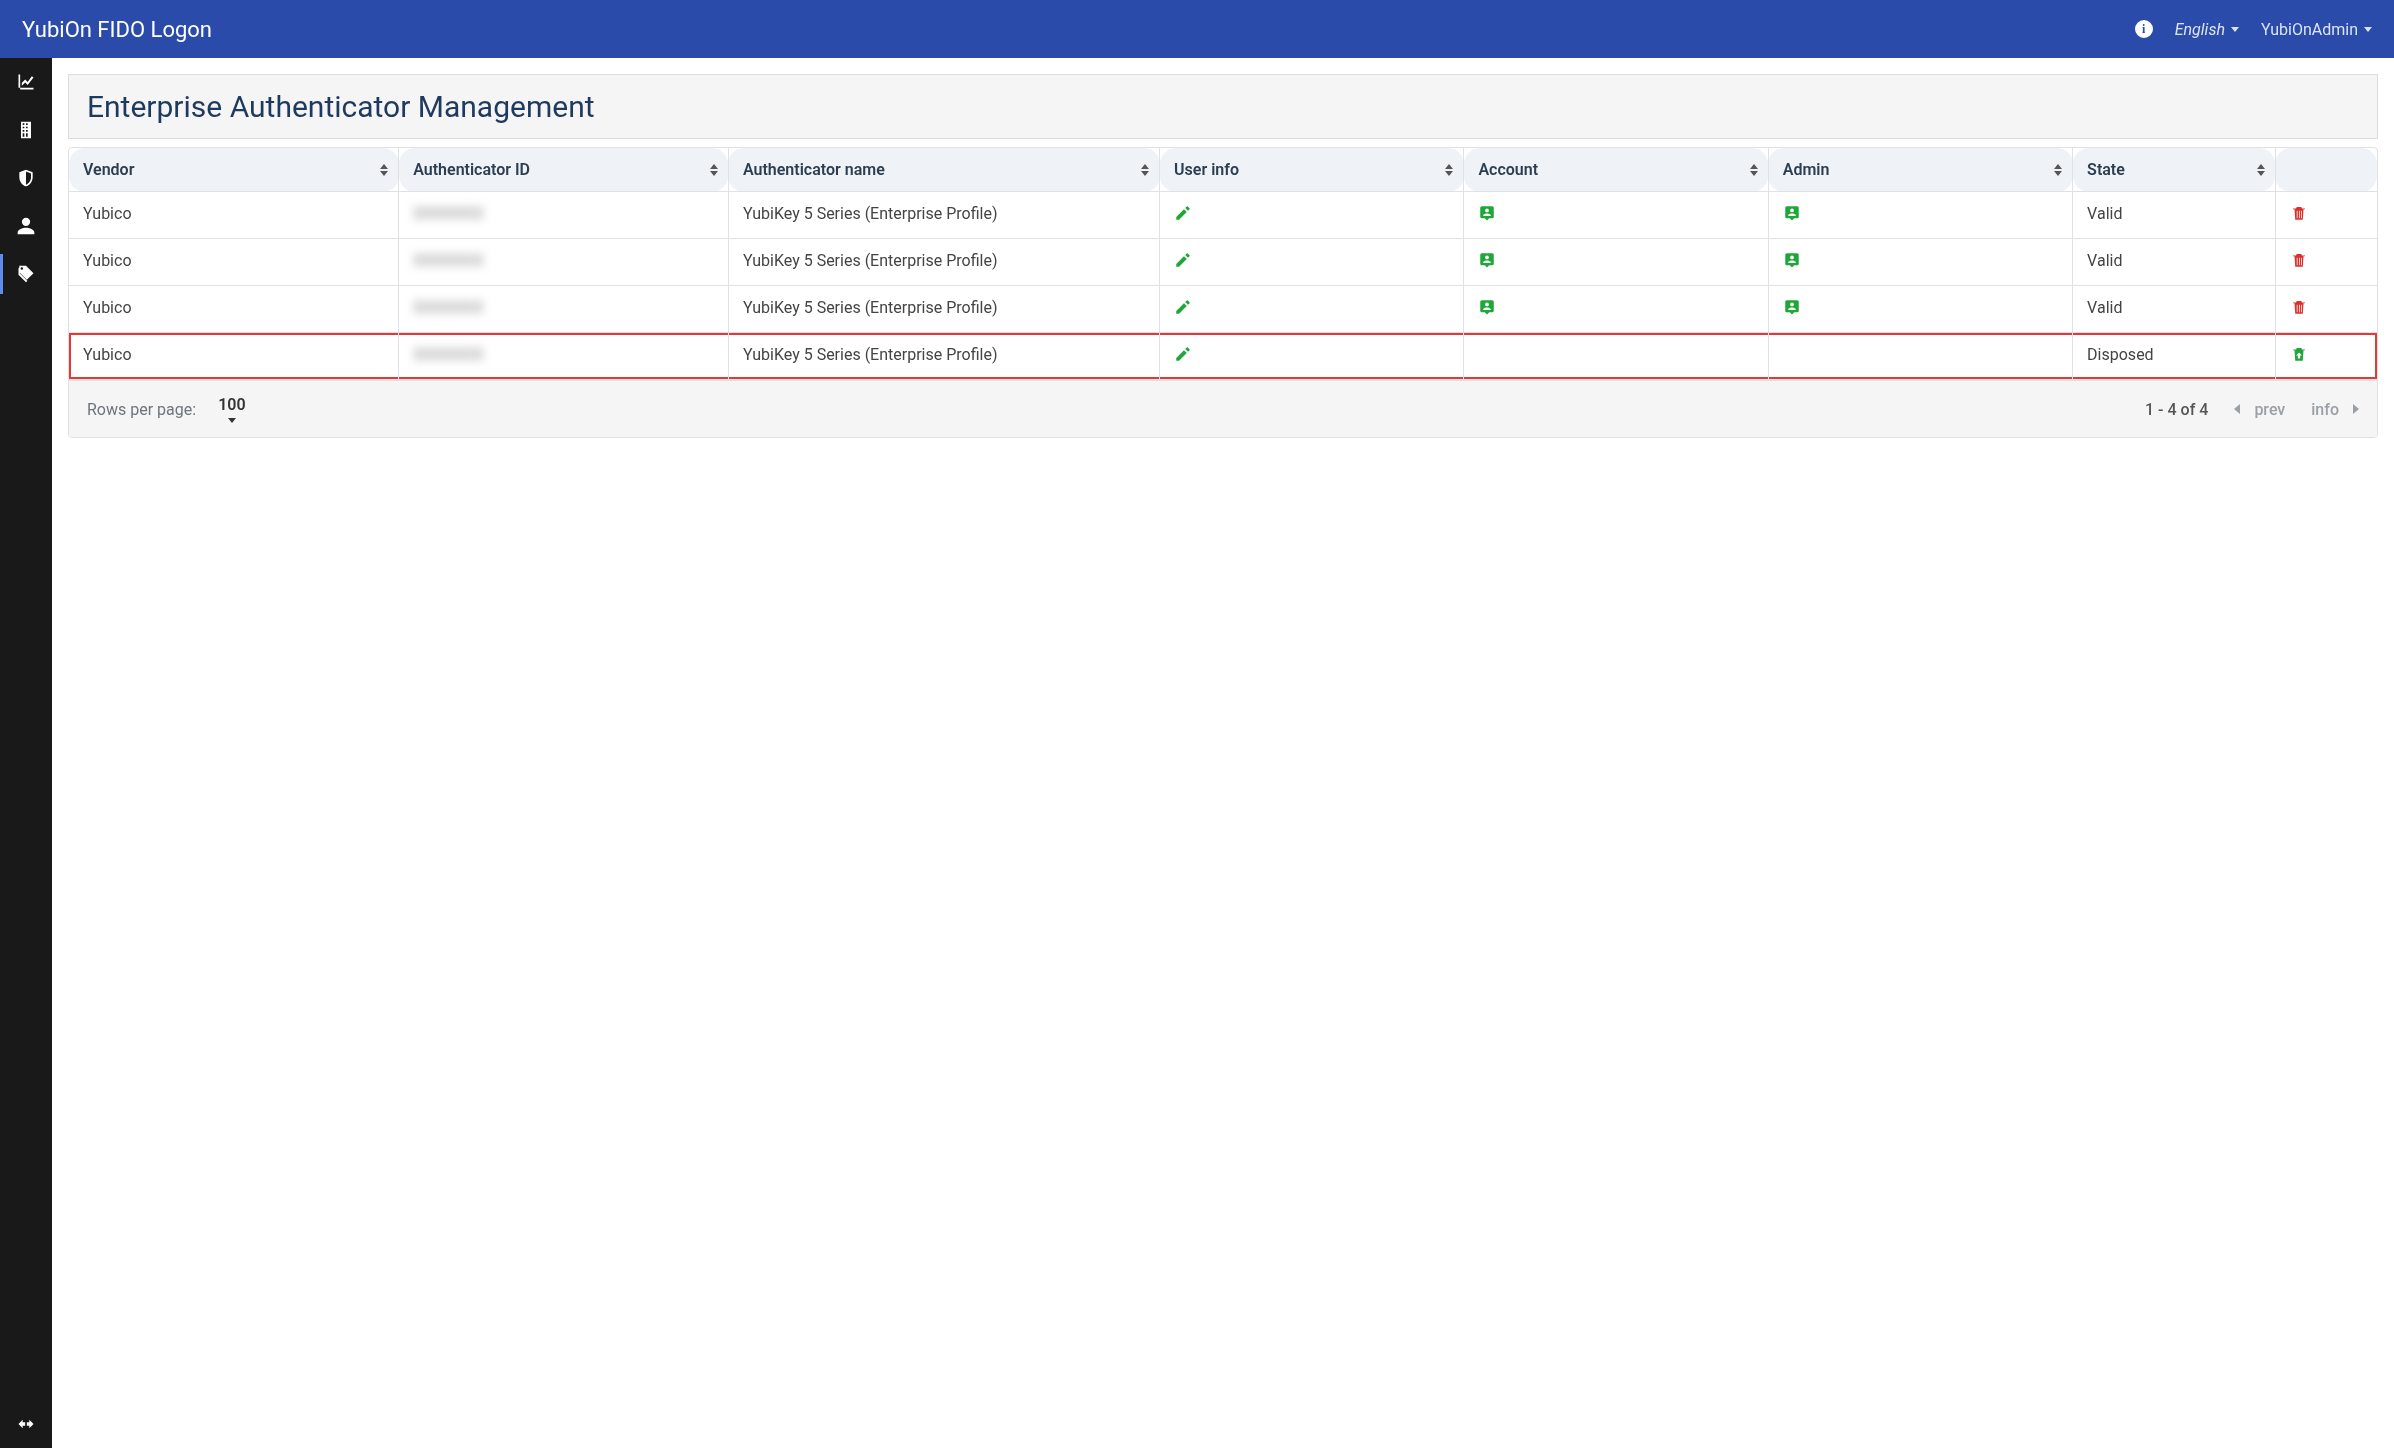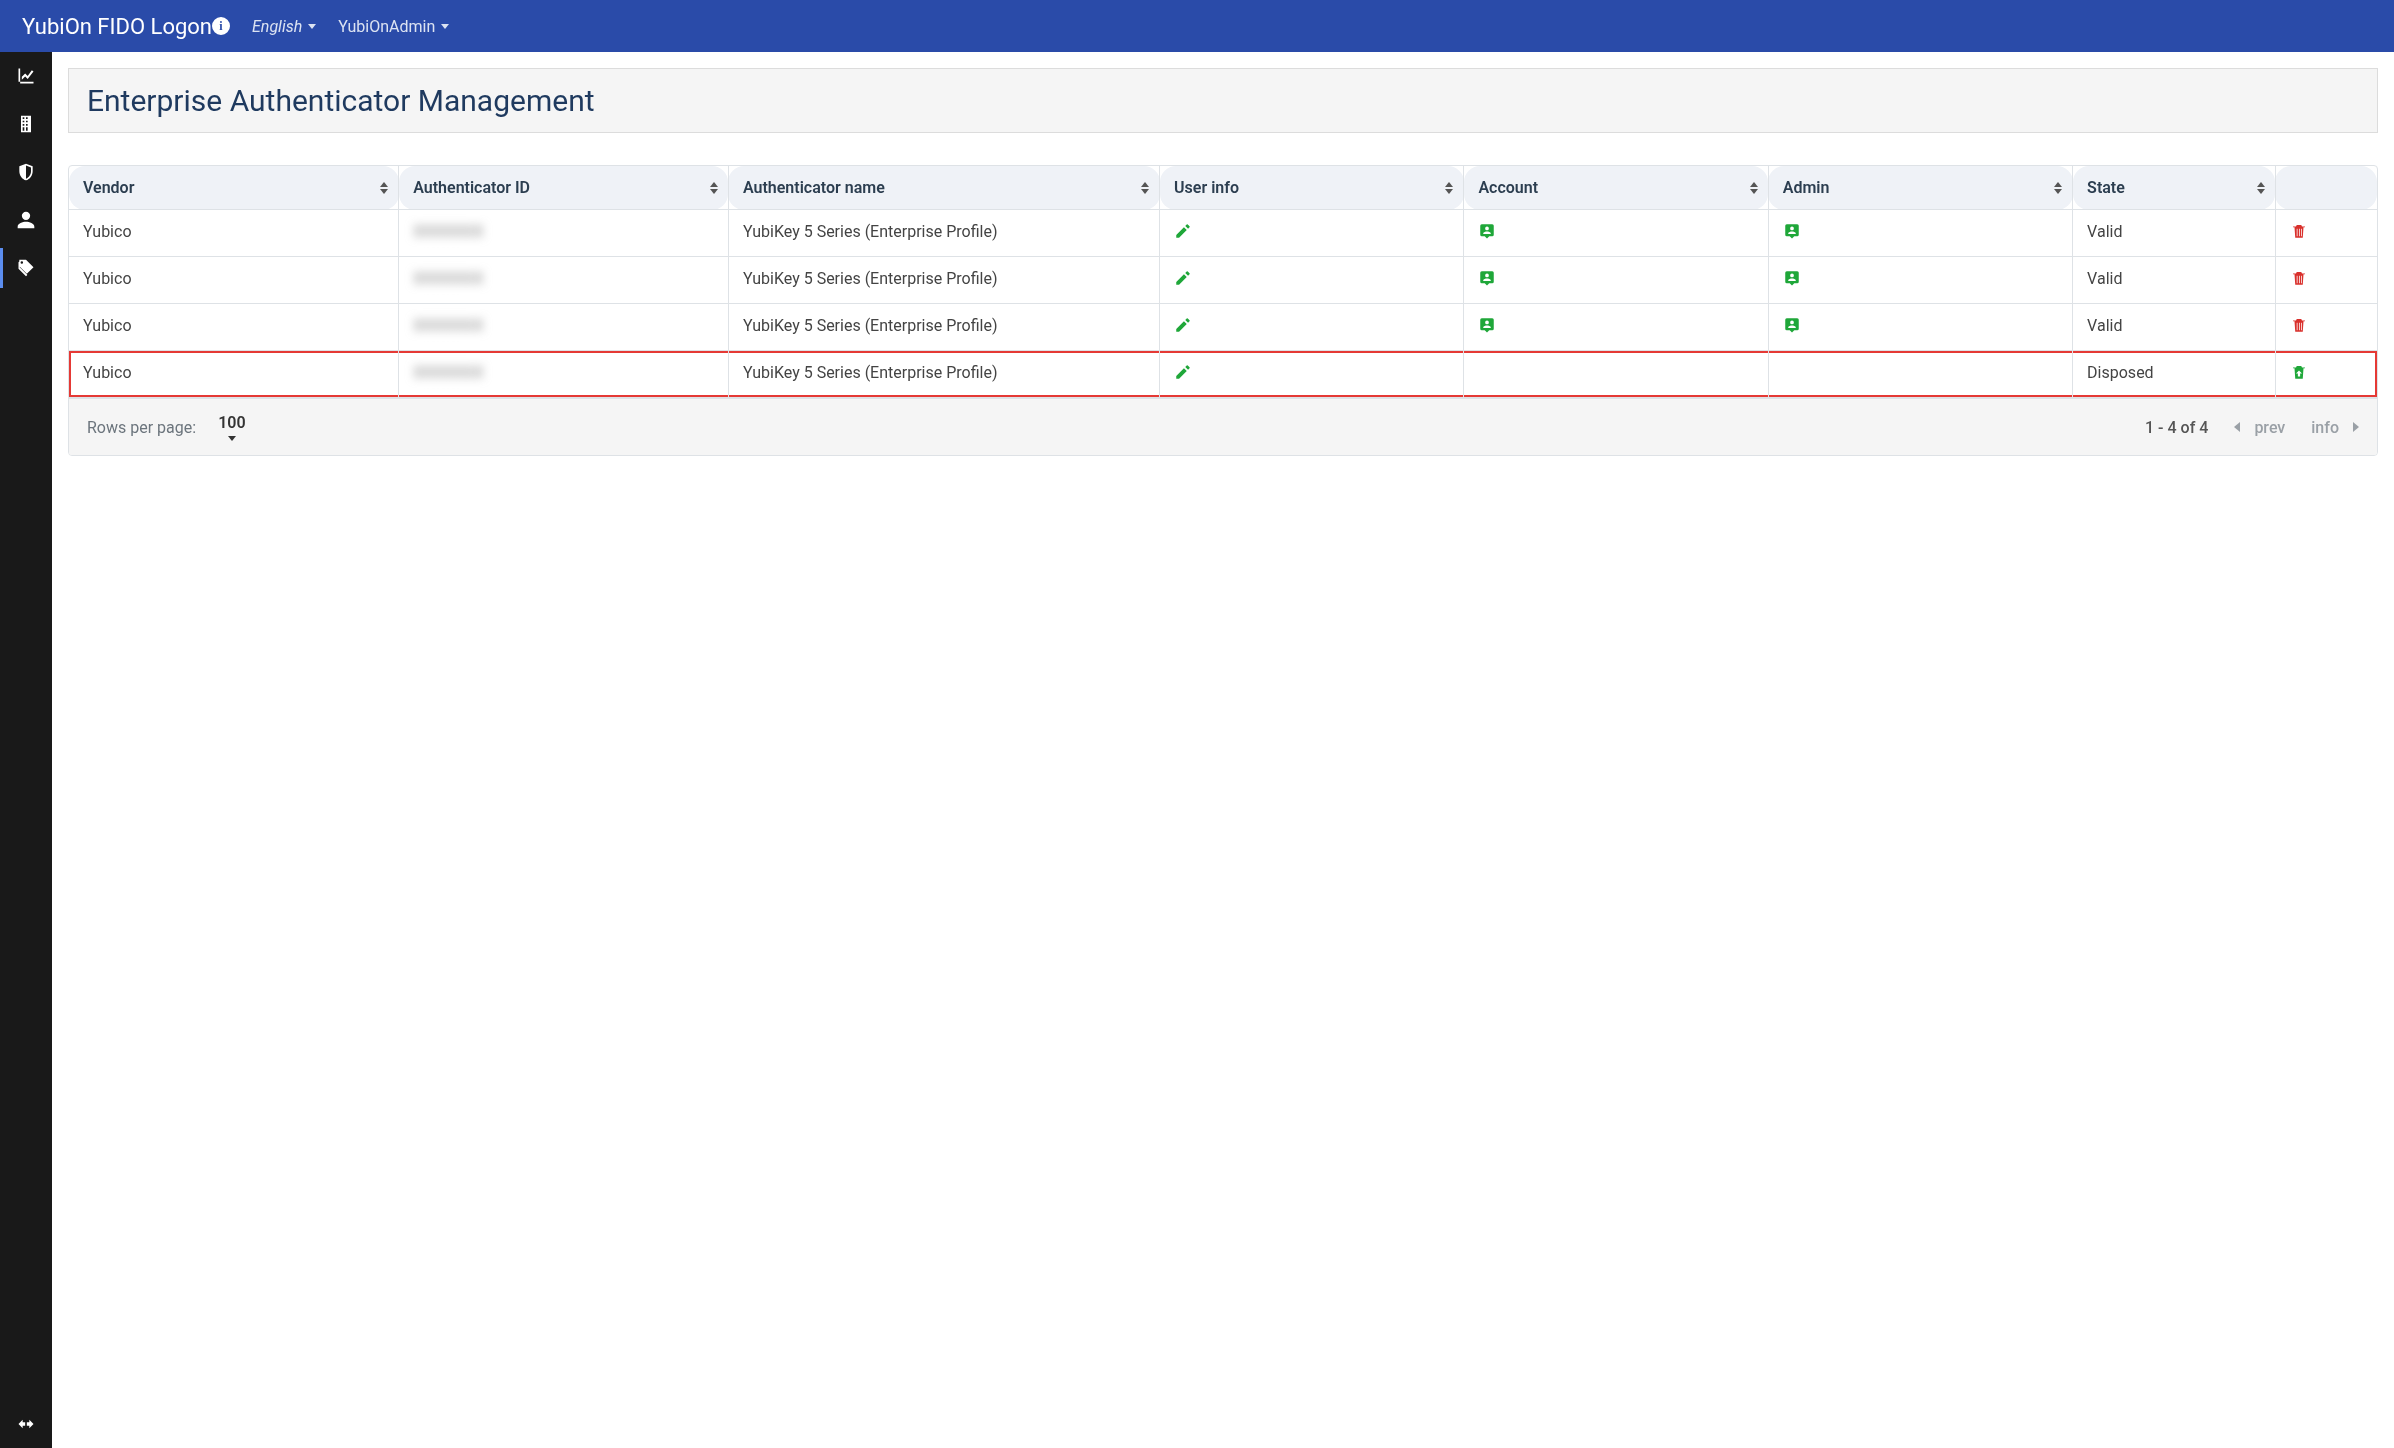--- a/index.html
+++ b/index.html
@@ -28,24 +28,24 @@
   }
   body {
     display: flex;
     flex-direction: column;
     min-height: 100vh;
   }
   
   .topbar {
     background: var(--brand-blue);
     color: #fff;
-    height: 52px;
-    display: flex;
-    align-items: center;
-    justify-content: flex-start;
+    height: 58px;
+    display: flex;
+    align-items: center;
+    justify-content: space-between;
     padding: 0 22px;
     flex-shrink: 0;
   }
   .topbar .brand {
     font-size: 22px;
     font-weight: 400;
   }
   .topbar .right {
     display: flex;
     align-items: center;
@@ -120,21 +120,21 @@
   .main {
     flex: 1;
     padding: 16px 16px 16px 16px;
     overflow: auto;
   }
   .page-header {
     border: 1px solid var(--panel-border);
     border-radius: 0;
     background: var(--panel-header-bg);
     padding: 14px 18px;
-    margin-bottom: 32px;
+    margin-bottom: 8px;
   }
   .page-header h1 {
     margin: 0;
     font-size: 30px;
     font-weight: 400;
     color: var(--text-dark);
   }
   .subheading {
     font-size: 24px;
     font-weight: 400;

